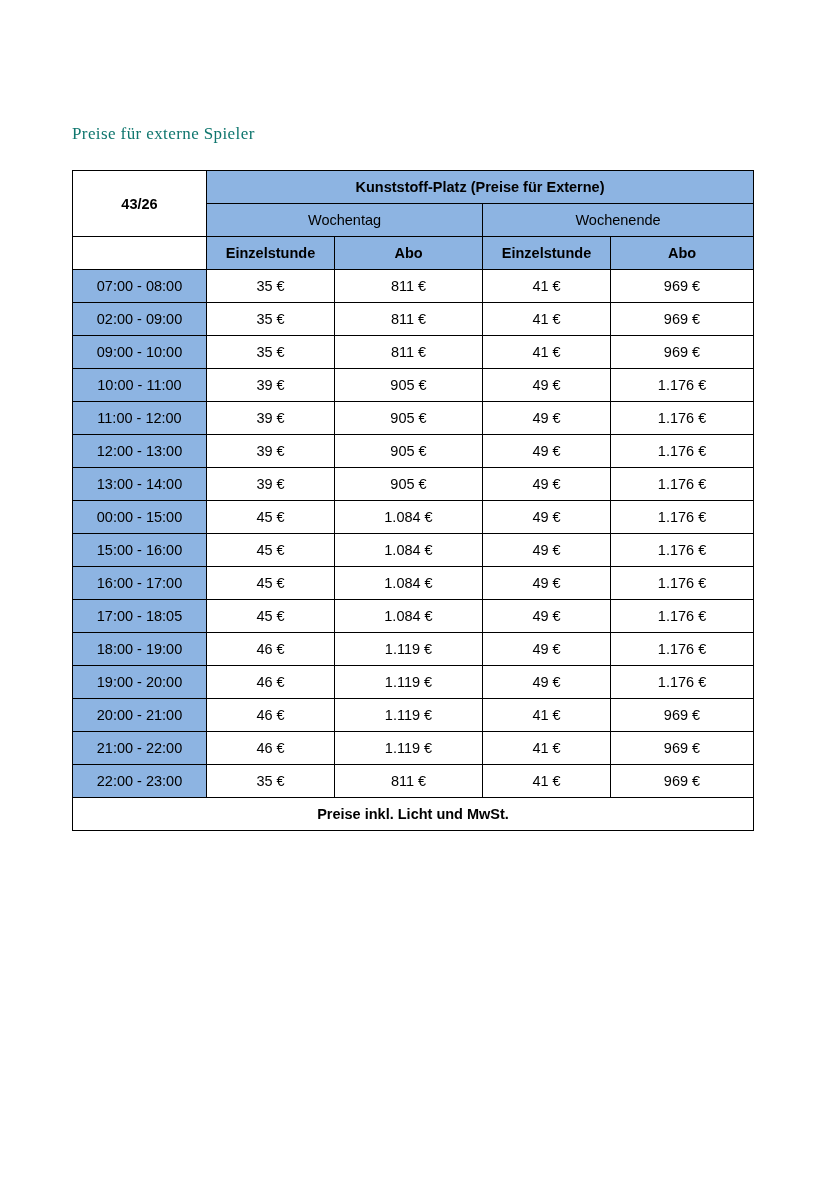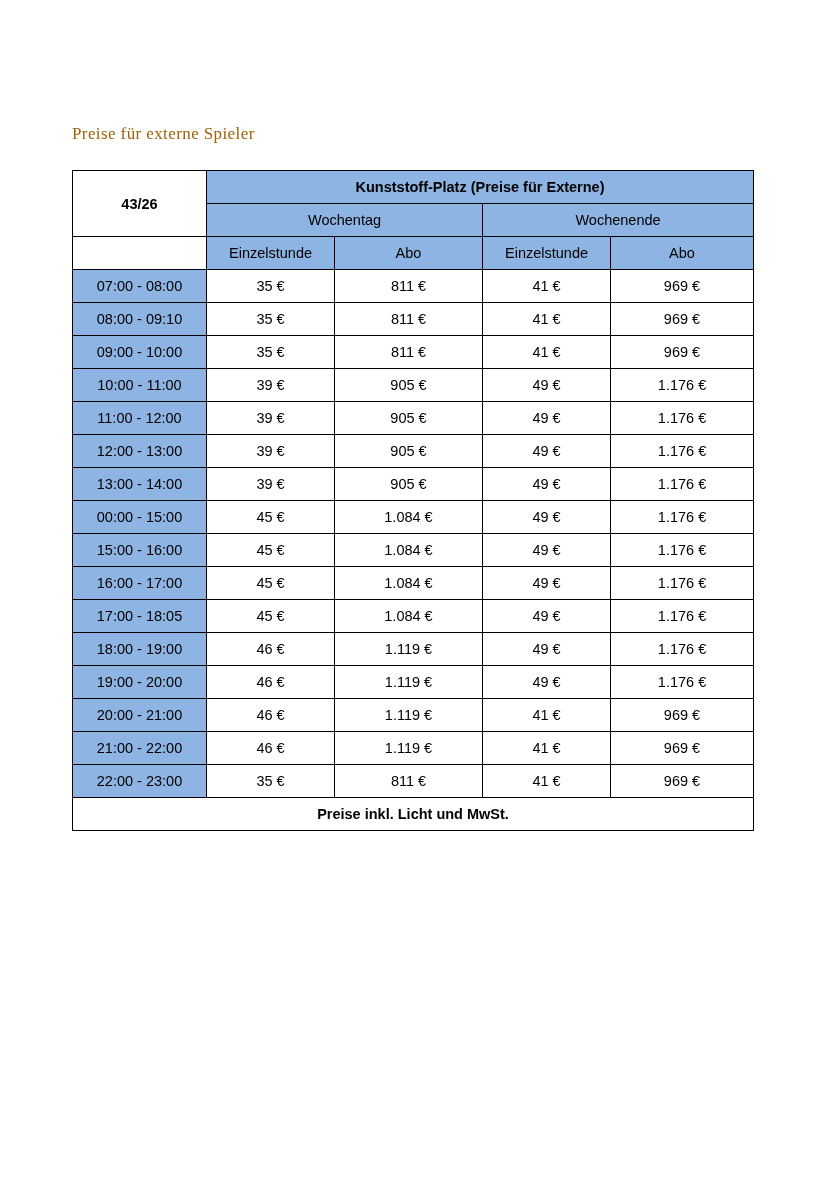--- a/index.html
+++ b/index.html
@@ -22,21 +22,21 @@
     width: 839px;
     height: 1190px;
   }
   .doc-title {
     position: absolute;
     left: 72px;
     top: 124px;
     font-family: "Liberation Serif", serif;
     font-size: 17px;
     letter-spacing: 0.4px;
-    color: #a16207;
+    color: #0f766e;
     white-space: nowrap;
   }
   table.price-table {
     position: absolute;
     left: 72px;
     top: 170px;
     width: 681px;
     border-collapse: collapse;
     table-layout: fixed;
   }
@@ -66,21 +66,21 @@
     font-weight: bold;
     font-size: 30px;
     letter-spacing: 0px;
   }
   .group-cell {
     font-size: 16px;
     font-weight: normal;
   }
   .subhead-cell {
     font-size: 14.5px;
-    font-weight: normal;
+    font-weight: bold;
   }
   .time-cell {
     font-size: 14.5px;
     text-align: left;
     padding-left: 8px;
     margin-left: 25px;
   }
   .val-cell {
     font-size: 14.5px;
   }
@@ -130,21 +130,21 @@
       </tr>
 
       <tr>
         <td class="blue time-cell">07:00 - 08:00</td>
         <td class="val-cell">35 €</td>
         <td class="val-cell">811 €</td>
         <td class="val-cell">41 €</td>
         <td class="val-cell">969 €</td>
       </tr>
       <tr>
-        <td class="blue time-cell">08:00 - 09:10</td>
+        <td class="blue time-cell">02:00 - 09:00</td>
         <td class="val-cell">35 €</td>
         <td class="val-cell">811 €</td>
         <td class="val-cell">41 €</td>
         <td class="val-cell">969 €</td>
       </tr>
       <tr>
         <td class="blue time-cell">09:00 - 10:00</td>
         <td class="val-cell">35 €</td>
         <td class="val-cell">811 €</td>
         <td class="val-cell">41 €</td>

